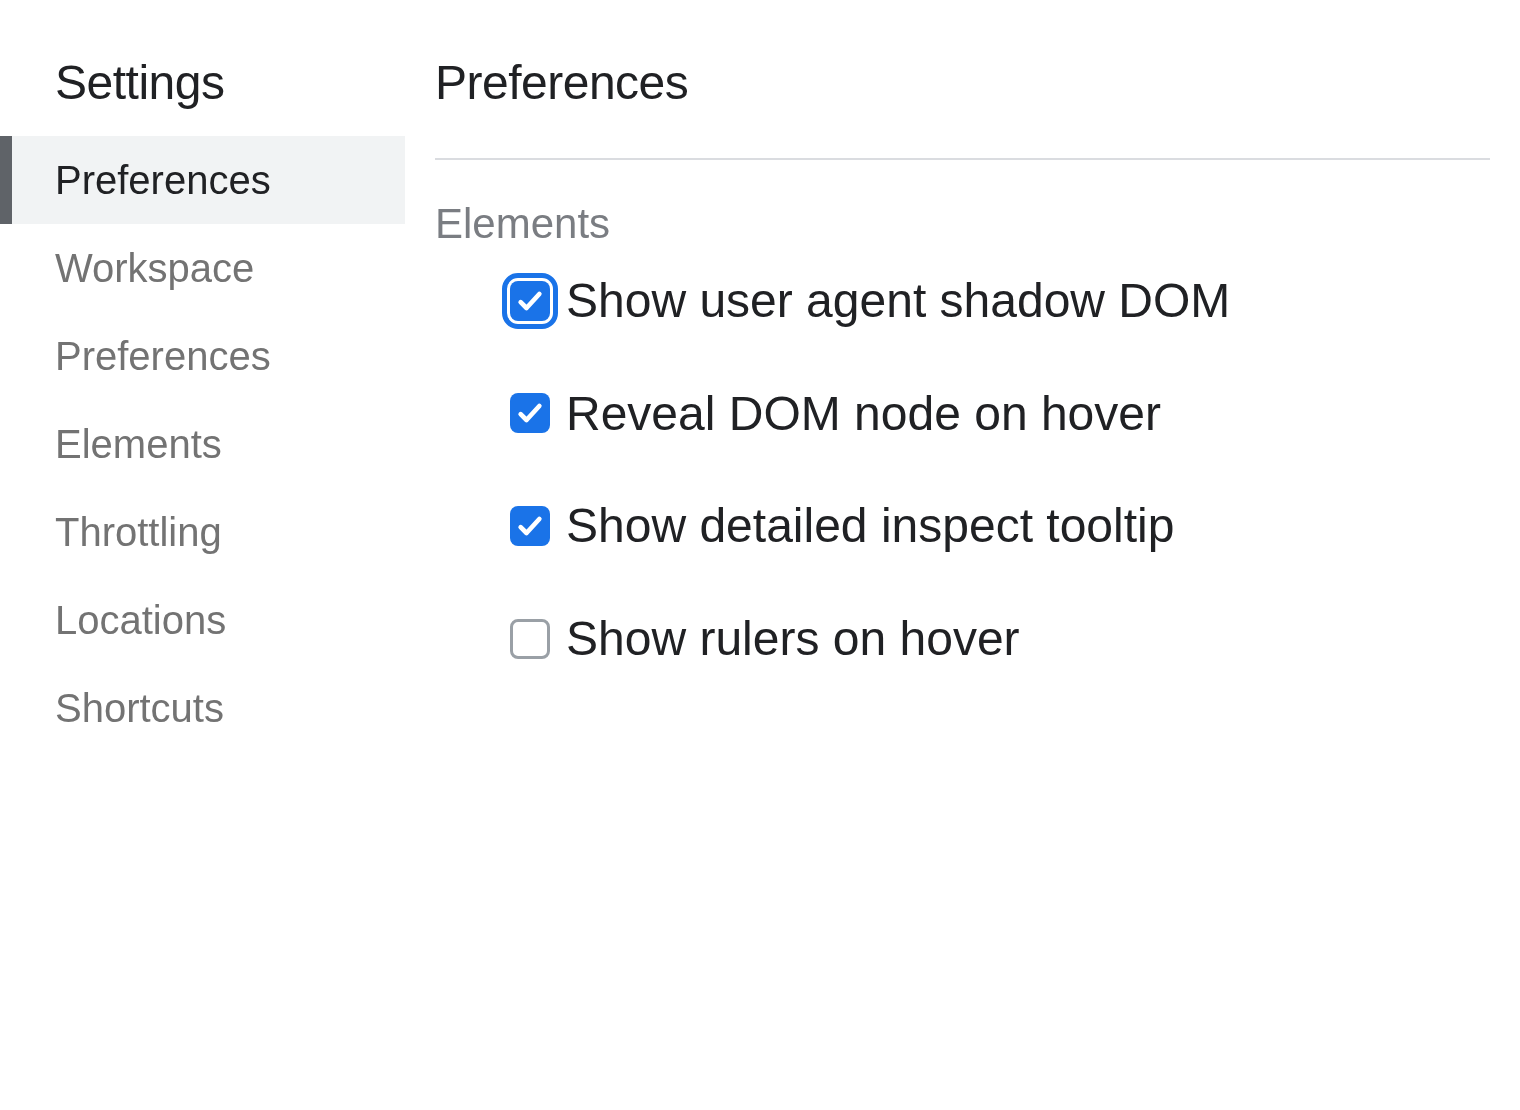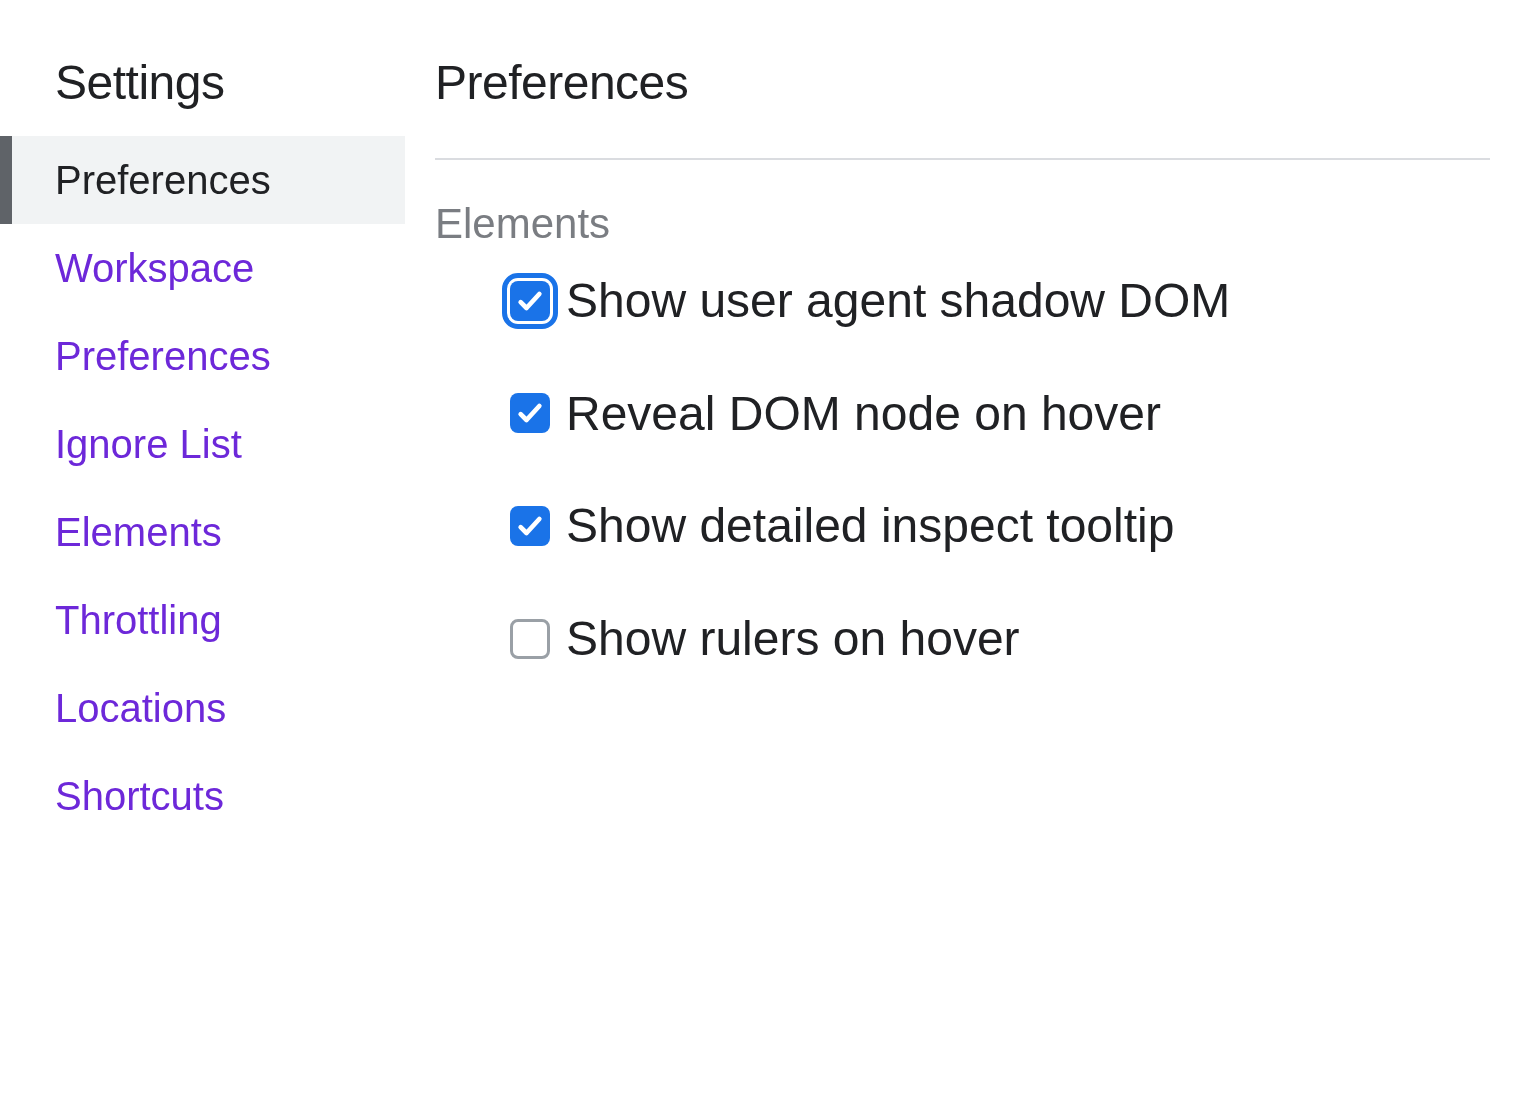--- a/index.html
+++ b/index.html
@@ -25,21 +25,21 @@
       font-weight: 400;
       color: #202124;
       padding: 0 0 26px 55px;
       letter-spacing: -0.5px;
     }
     .sidebar-list {
       list-style: none;
     }
     .sidebar-item {
       font-size: 40px;
-      color: #6d28d9;
+      color: #737373;
       padding: 20px 0 20px 55px;
       cursor: pointer;
       position: relative;
       line-height: 1.2;
     }
     .sidebar-item.active {
       background: #f1f3f4;
       color: #202124;
     }
     .sidebar-item.active::before {
@@ -124,23 +124,20 @@
     <li class="sidebar-item active">
       <span>Preferences</span>
     </li>
     <li class="sidebar-item">
       <span>Workspace</span>
     </li>
     <li class="sidebar-item">
       <span>Preferences</span>
     </li>
     <li class="sidebar-item">
-      <span>Ignore List</span>
-    </li>
-    <li class="sidebar-item">
       <span>Elements</span>
     </li>
     <li class="sidebar-item">
       <span>Throttling</span>
     </li>
     <li class="sidebar-item">
       <span>Locations</span>
     </li>
     <li class="sidebar-item">
       <span>Shortcuts</span>

